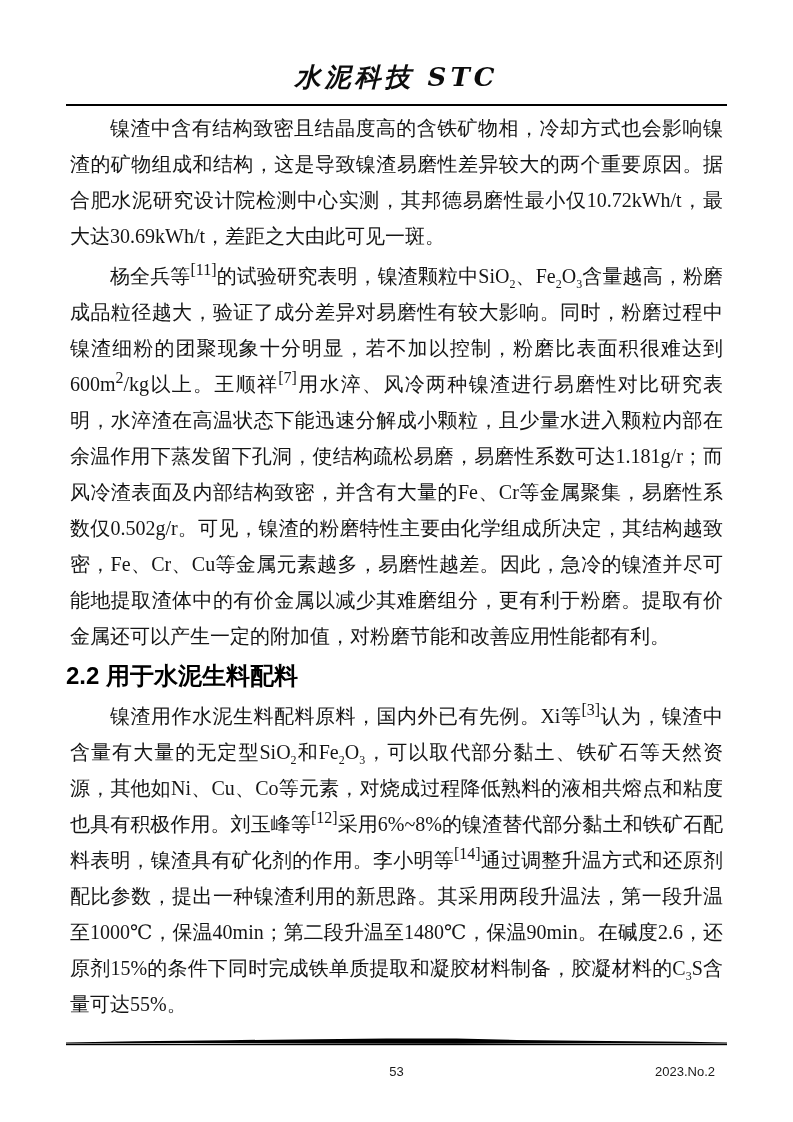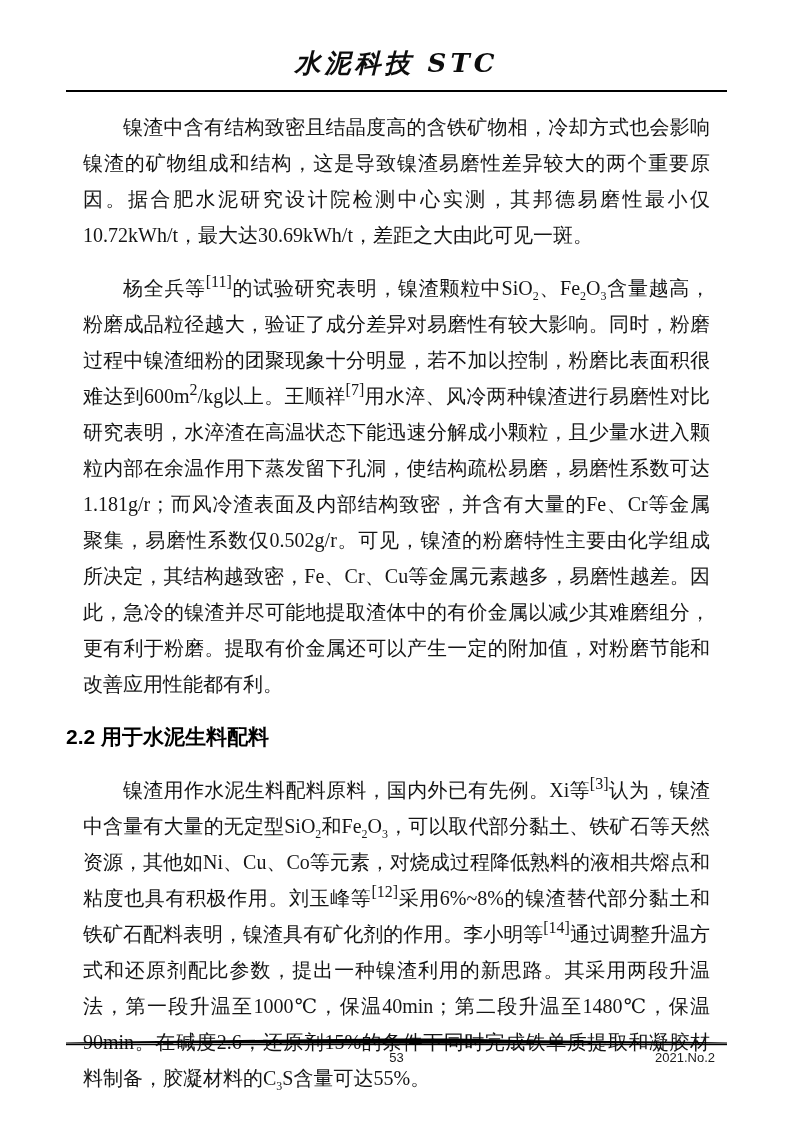--- a/index.html
+++ b/index.html
@@ -18,21 +18,21 @@
     color: #151515;
   }
   .page-inner {
     position: absolute;
     left: 66px;
     right: 66px;
     top: 0;
   }
   .journal-header {
     text-align: center;
-    padding-top: 46px;
+    padding-top: 60px;
   }
   .journal-title {
     display: inline-block;
     font-family: "DejaVu Serif", "Liberation Serif", serif;
     font-style: italic;
     font-weight: 600;
     font-size: 26px;
     letter-spacing: 4px;
     color: #0d0d0d;
   }
@@ -41,28 +41,28 @@
     border-top: 2px solid #000000;
     margin: 9px 0 0 0;
   }
   .article-body {
     margin-top: 4px;
     font-size: 20px;
     line-height: 36px;
     text-align: justify;
   }
   .article-body p.paragraph {
-    margin: 17px;
+    margin: 4px;
     text-indent: 2em;
   }
   .article-body h2.heading {
     margin: 0;
     font-family: "Liberation Sans", "DejaVu Sans", sans-serif;
     font-weight: bold;
-    font-size: 21px;
+    font-size: 24px;
     line-height: 36px;
     text-align: left;
     text-indent: 0;
     color: #000000;
   }
   .article-body sup {
     font-size: 16px;
     line-height: 0;
     vertical-align: super;
   }
@@ -78,21 +78,21 @@
     top: 1038px;
   }
   .footer-rule-svg {
     display: block;
     width: 100%;
     height: 9px;
   }
   .footer-meta {
     position: relative;
     height: 22px;
-    margin-top: 1px;
+    margin-top: 15px;
     font-family: "Liberation Sans", "DejaVu Sans", sans-serif;
     font-size: 13px;
     color: #1a1a1a;
   }
   .footer-page-number {
     position: absolute;
     left: 0;
     right: 0;
     text-align: center;
     top: 2px;
@@ -123,16 +123,16 @@
 
   </div>
 
   <div class="page-footer">
     <svg class="footer-rule-svg" viewBox="0 0 660 9" preserveAspectRatio="none" aria-hidden="true">
       <polygon fill="#000000" points="0,4.5 70,3.2 160,2.2 250,1.2 320,0.4 390,0.6 450,2.0 540,3.0 620,3.8 660,4.6 660,5.6 540,5.2 390,5.8 250,5.6 120,5.0 0,5.4"></polygon>
       <rect x="0" y="5.8" width="660" height="1.4" fill="#000000"></rect>
     </svg>
     <div class="footer-meta">
       <span class="footer-page-number">53</span>
-      <span class="footer-issue">2021.No.2</span>
+      <span class="footer-issue">2023.No.2</span>
     </div>
   </div>
 </div>
 
 </body></html>

